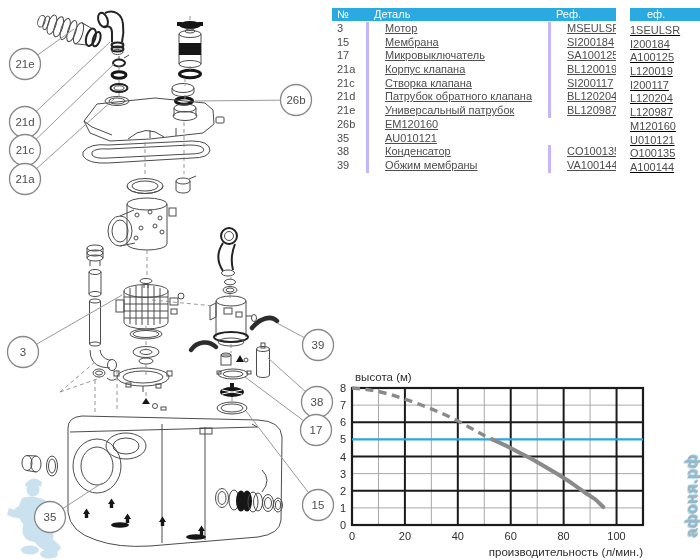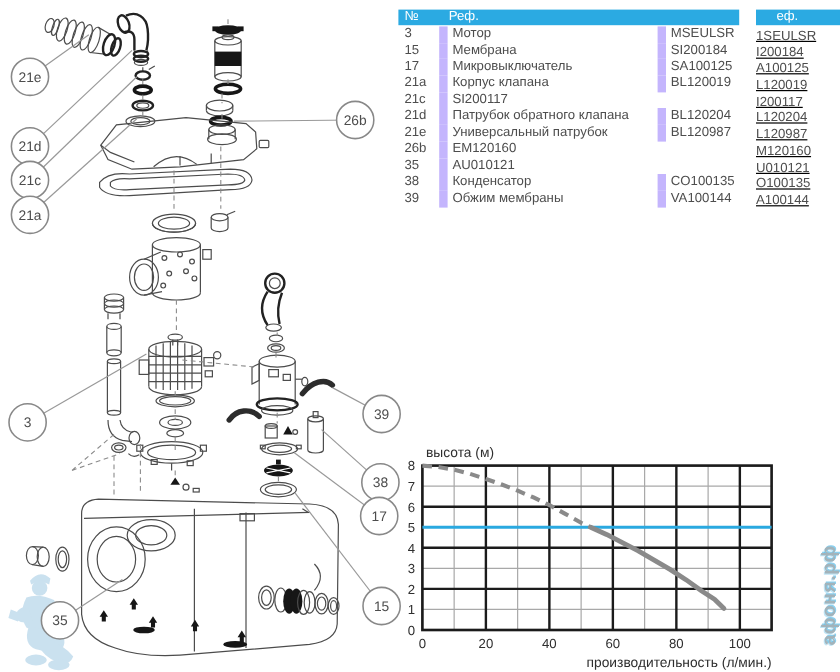--- a/index.html
+++ b/index.html
@@ -9,21 +9,21 @@
   .parts-table{position:absolute;left:332px;top:8px;width:284px;}
   .pt-head{display:grid;grid-template-columns:34px 182px 68px;background:#2baae2;
            color:#fff;font-size:11px;height:13px;line-height:13px;}
   .pt-head span{padding-left:5px;}
   .pt-head .c2,.pt-head .c3{padding-left:8px;}
   .pt-body{margin-top:1px;}
   .pt-row{display:grid;grid-template-columns:34px 182px 68px;height:13.7px;
           line-height:13.7px;font-size:11px;color:#4d4d4d;}
   .pt-row span{white-space:nowrap;overflow:hidden;}
   .pt-row .c1{padding-left:5px;}
-  .pt-row .c2,.pt-row .c3{border-left:7px solid #c4b5fd;padding-left:4px;}
+  .pt-row .c2,.pt-row .c3{border-left:3px solid #c4b5fd;padding-left:16px;text-decoration:underline;}
   
   .ref-col{position:absolute;left:630px;top:8px;width:70px;}
   .ref-head{background:#2baae2;color:#fff;font-size:11px;height:13px;line-height:13px;padding-left:17px;}
   .ref-vals{margin-top:3px;text-decoration:underline;}
   .ref-val{height:13.7px;line-height:13.7px;font-size:11px;color:#4d4d4d;white-space:nowrap;}
   
   #chart-svg{position:absolute;left:335px;top:372px;}
   
   #diagram{position:absolute;left:0;top:0;}
   .s{stroke:#4c4c4c;fill:none;stroke-width:1;}
@@ -342,20 +342,21 @@
       <text x="318" y="509" text-anchor="middle" font-size="11.5" fill="#4d4d4d">15</text>
       <line x1="50" y1="517" x2="102" y2="483" stroke="#999" stroke-width="1"></line>
       <circle cx="50" cy="517" r="15.5" fill="#fff" stroke="#888" stroke-width="1.3"></circle>
       <text x="50" y="521" text-anchor="middle" font-size="11.5" fill="#4d4d4d">35</text>
     </g>
 </svg>
 
 <div class="parts-table">
   <div class="pt-head">
     <span class="c1">№</span>
+    <span class="c2">Деталь</span>
     <span class="c3">Реф.</span>
   </div>
   <div class="pt-body" id="parts-body">
       <div class="pt-row">
         <span class="c1">3</span>
         <span class="c2">Мотор</span>
         <span class="c3">MSEULSR</span>
       </div>
       <div class="pt-row">
         <span class="c1">15</span>
@@ -367,20 +368,21 @@
         <span class="c2">Микровыключатель</span>
         <span class="c3">SA100125</span>
       </div>
       <div class="pt-row">
         <span class="c1">21a</span>
         <span class="c2">Корпус клапана</span>
         <span class="c3">BL120019</span>
       </div>
       <div class="pt-row">
         <span class="c1">21c</span>
+        <span class="c2">Створка клапана</span>
         <span class="c3">SI200117</span>
       </div>
       <div class="pt-row">
         <span class="c1">21d</span>
         <span class="c2">Патрубок обратного клапана</span>
         <span class="c3">BL120204</span>
       </div>
       <div class="pt-row">
         <span class="c1">21e</span>
         <span class="c2">Универсальный патрубок</span>

